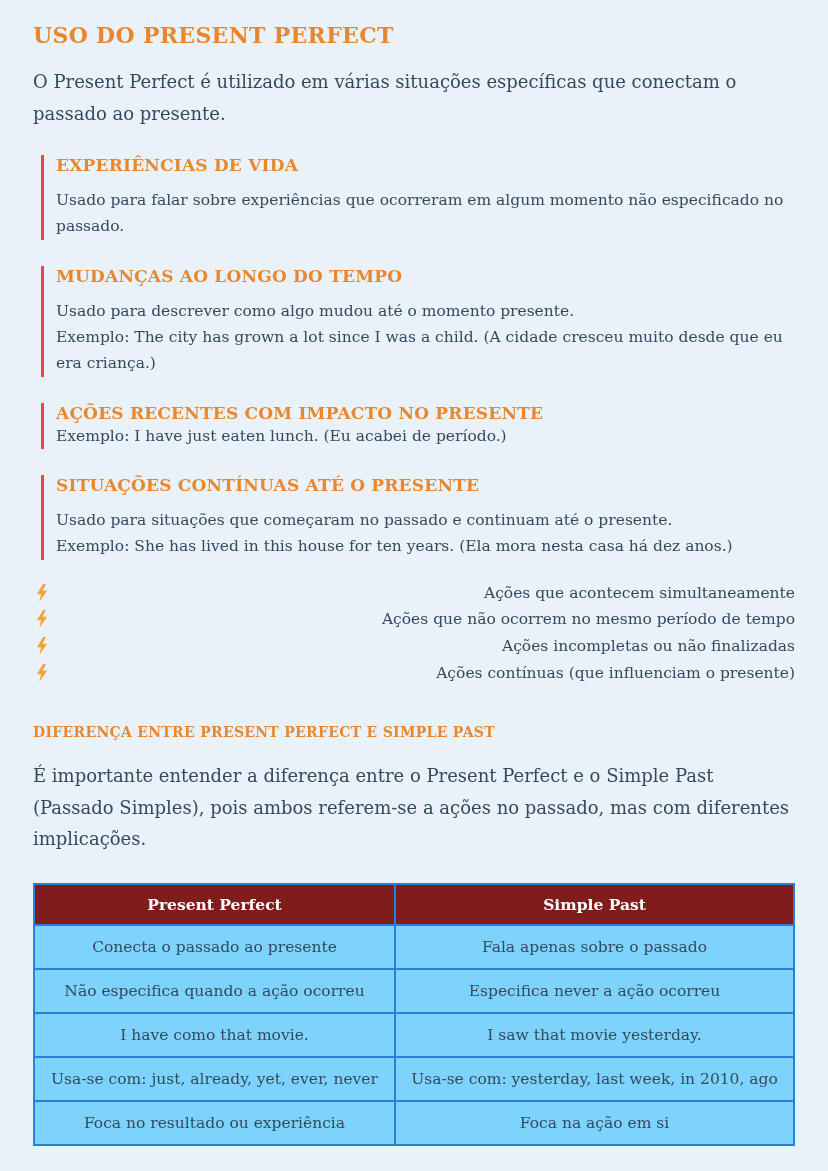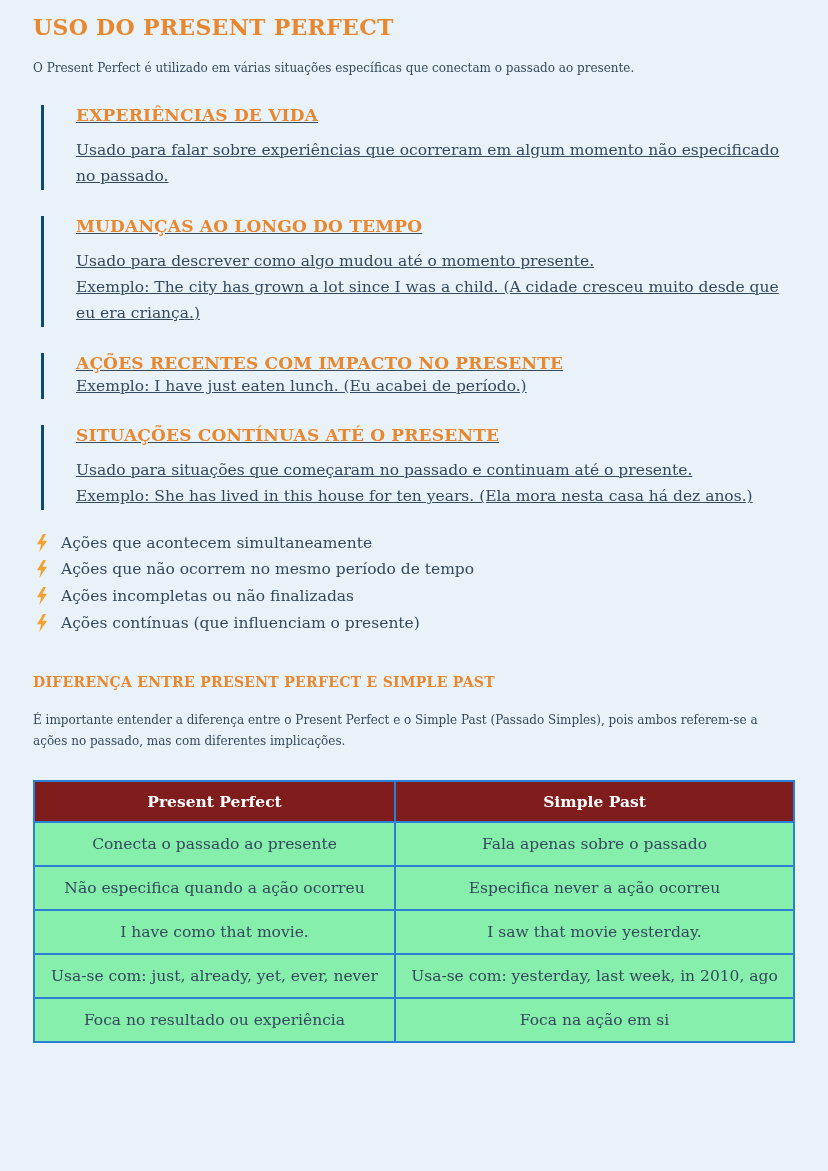--- a/index.html
+++ b/index.html
@@ -11,35 +11,34 @@
     font-family: "DejaVu Serif", "Liberation Serif", serif;
     color: #35495e;
   }
   .page { padding: 10px 33px 30px 33px; }
 
   .big-title {
     color: #e8872e;
     font-size: 22px;
     font-weight: bold;
     letter-spacing: 0.3px;
-    margin-top: 4px;
+    margin-top: 12px;
   }
   .intro {
     margin-top: 18px;
-    font-size: 12px;
+    font-size: 18px;
     line-height: 1.75;
     color: #35495e;
   }
 
   .callout {
     margin-top: 26px;
     margin-left: 8px;
-    border-left: 3px solid #0c4a6e;
-    padding-left: 32px;
-    text-decoration: underline;
+    border-left: 3px solid #ef4444;
+    padding-left: 12px;
   }
   .callout h2 {
     color: #e8872e;
     font-size: 17px;
     font-weight: bold;
     letter-spacing: 0.2px;
   }
   .callout p {
     margin-top: 12px;
     font-size: 15.5px;
@@ -53,20 +52,21 @@
     margin-top: 20px;
     margin-left: 2px;
   }
   .bolt-list li {
     display: flex;
     align-items: flex-start;
     gap: 12px;
     font-size: 15.5px;
     line-height: 1.72;
     color: #35495e;
+    justify-content: space-between;
   }
   .bolt {
     display: inline-flex;
     width: 14px;
     margin-top: 4px;
     flex: 0 0 auto;
   }
 
   .comparison-title { margin-top: 38px; font-size: 14px; }
   .comparison-intro { margin-top: 20px; }
@@ -84,21 +84,21 @@
   }
   table.compare th {
     width: 47.5%;
     background: #7f1d1d;
     color: #ffffff;
     font-weight: bold;
     padding: 10px 8px;
   }
   table.compare th + th { width: 52.5%; }
   table.compare td {
-    background: #86efac;
+    background: #7dd3fc;
     color: #35495e;
     padding: 12px 8px;
   }
 </style>
 </head>
 <body>
 
 <div class="page">
 
   <h1 class="big-title">USO DO PRESENT PERFECT</h1>

